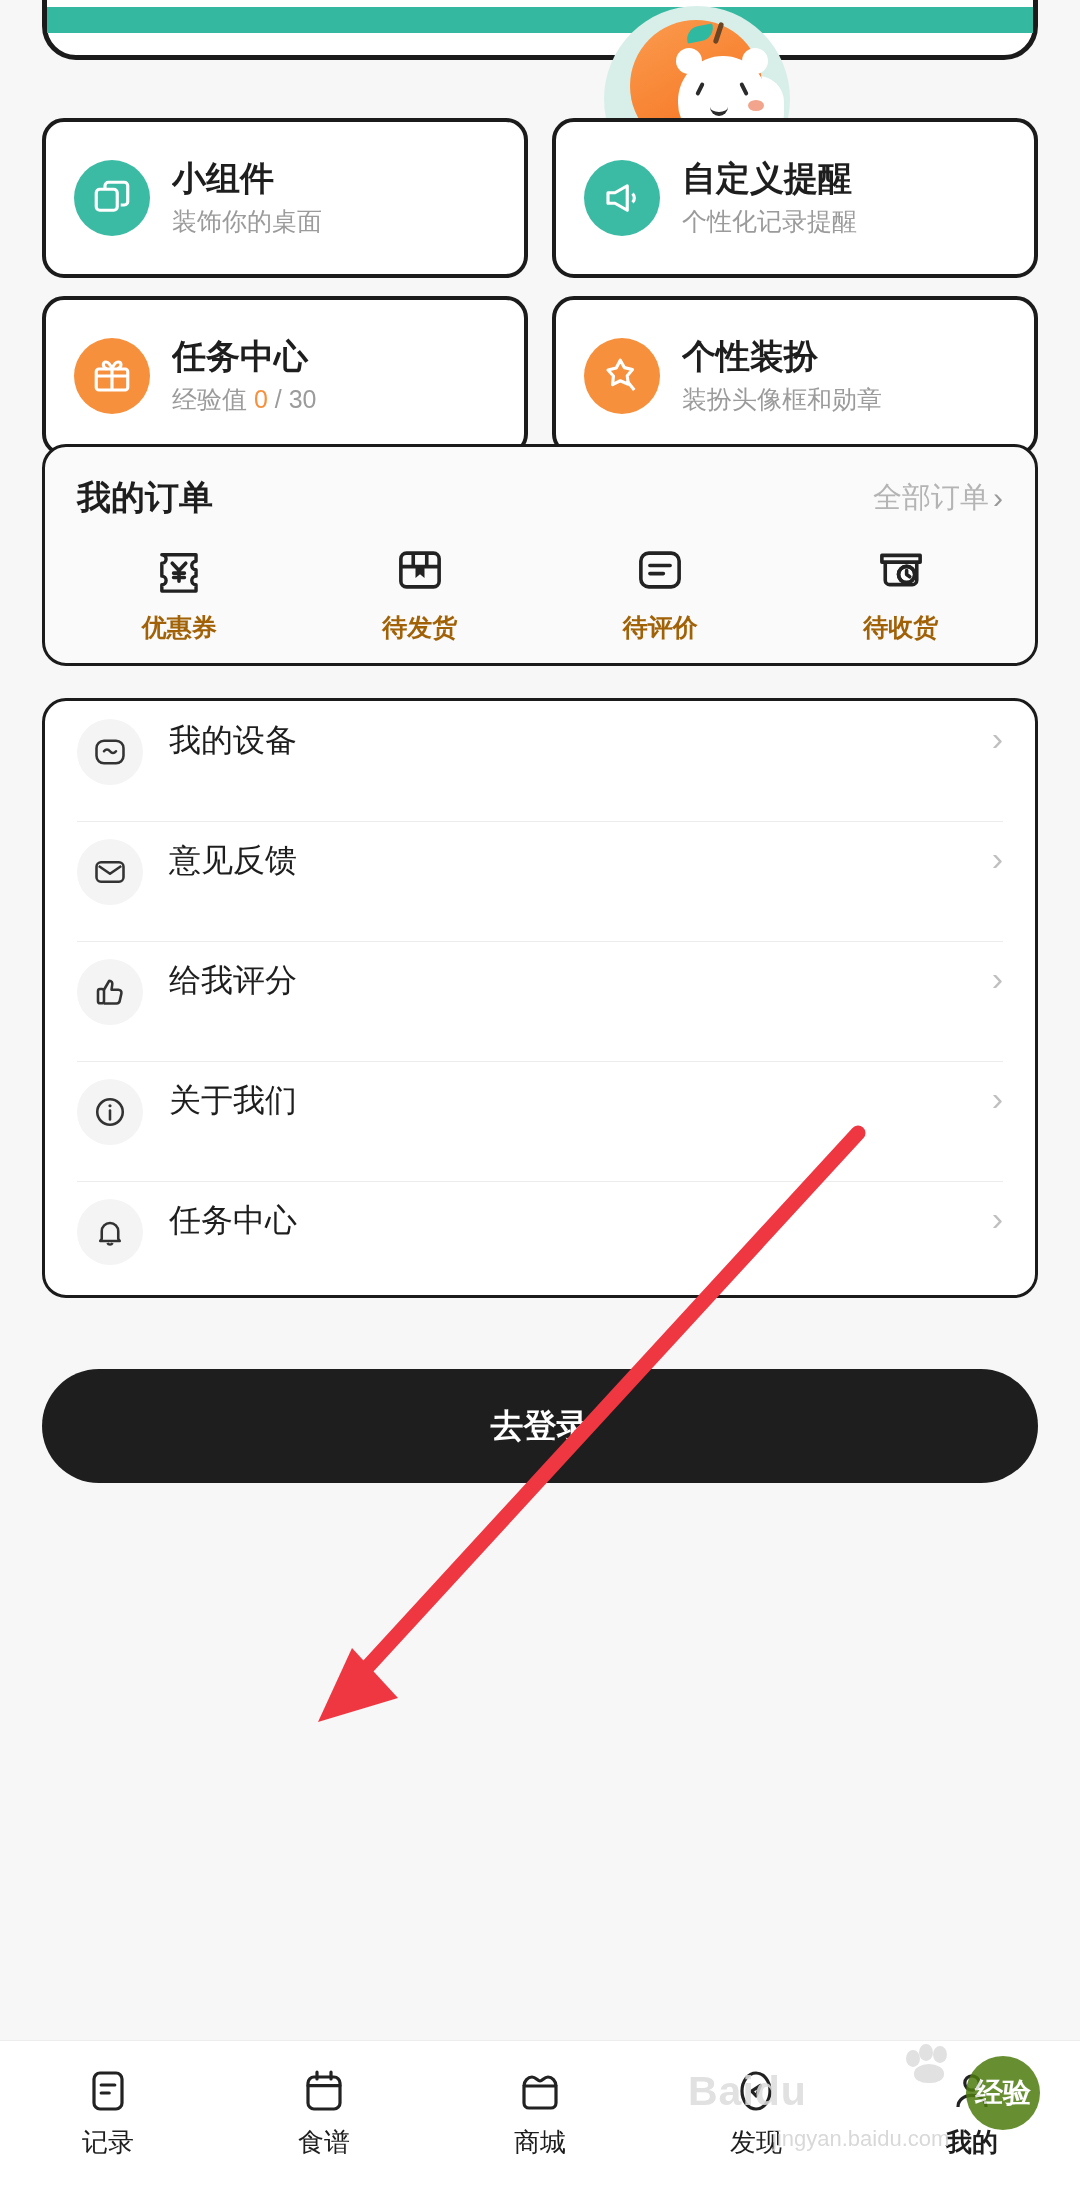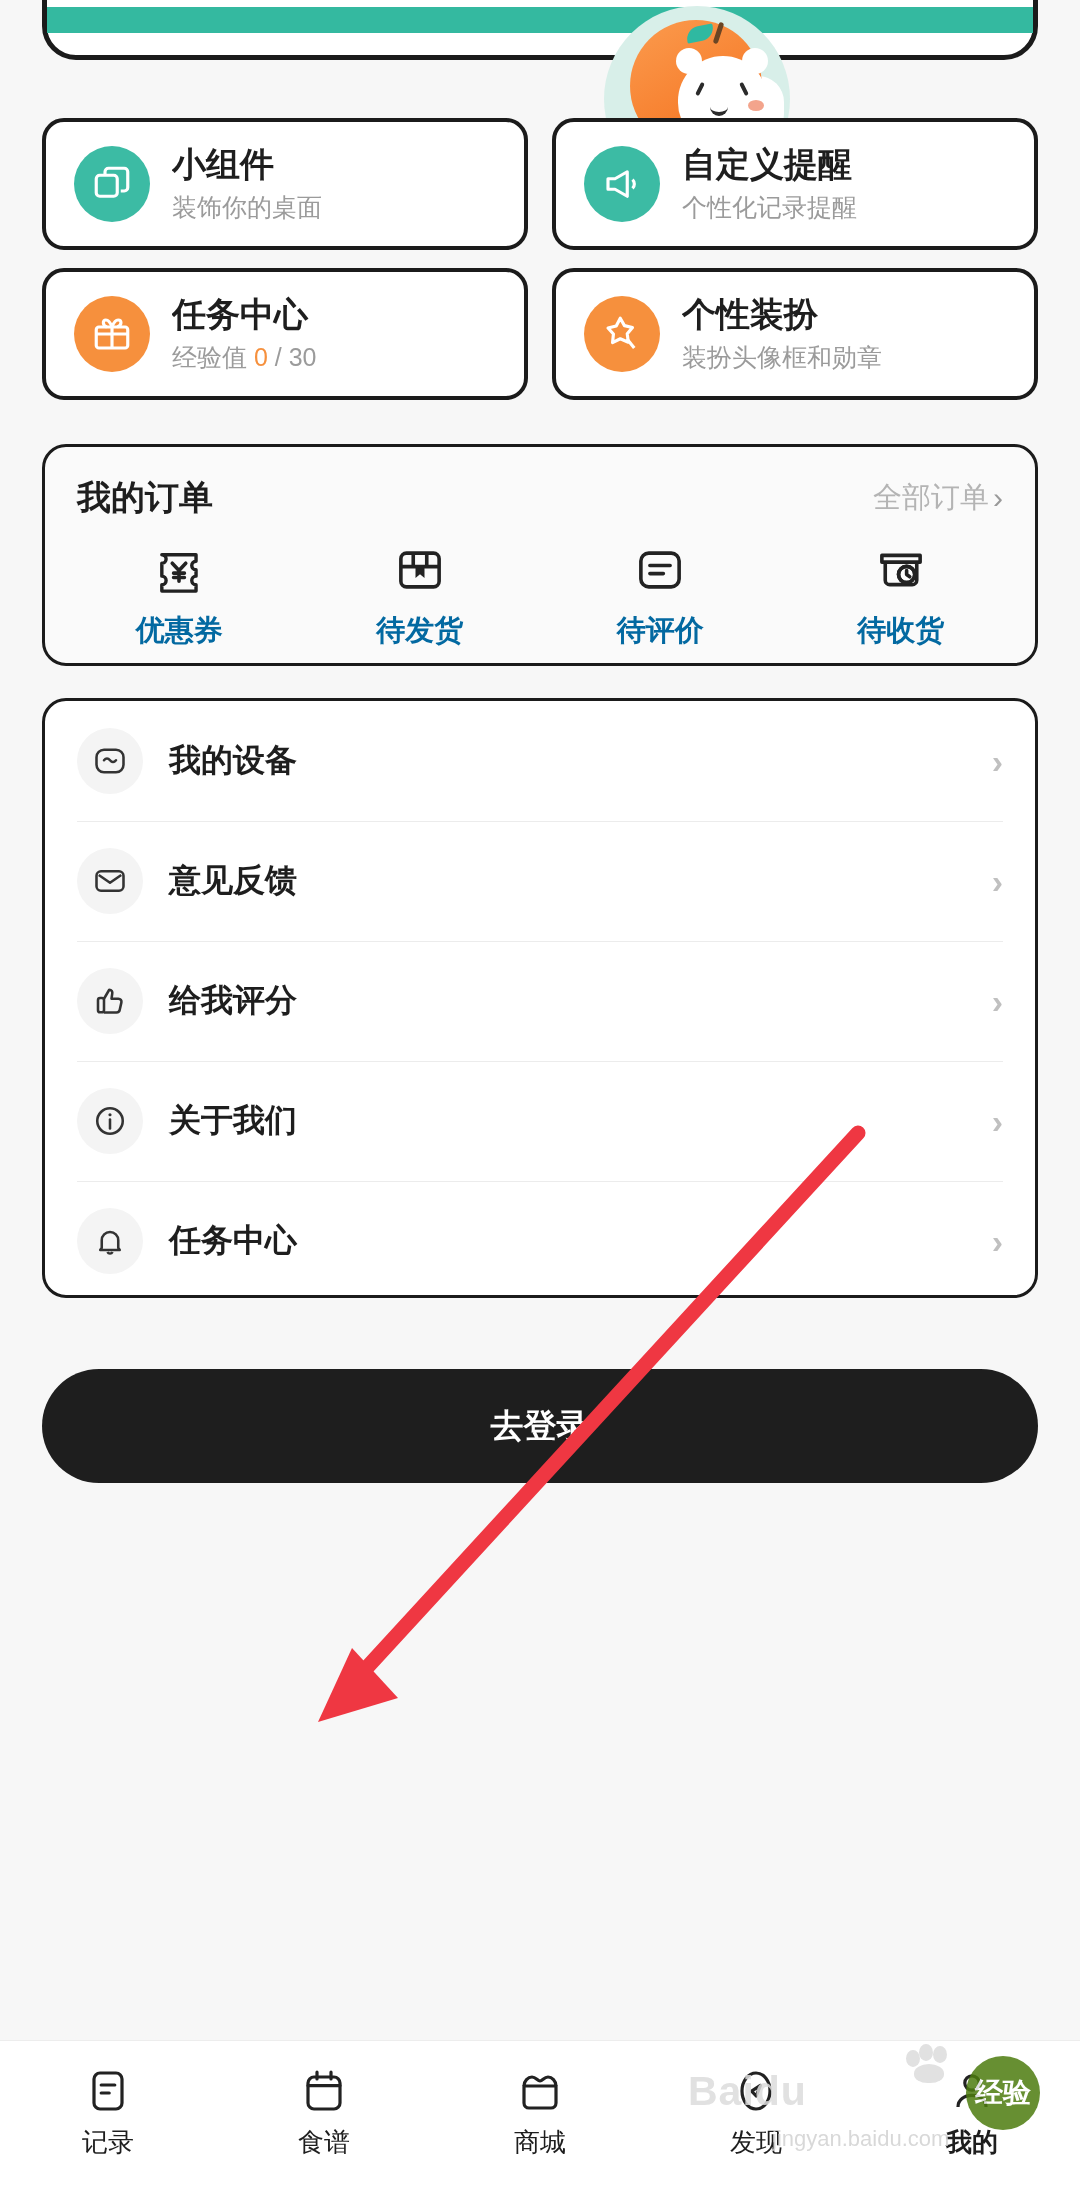--- a/index.html
+++ b/index.html
@@ -73,21 +73,21 @@
     color:#3a2b05; font-size: 29px; font-weight: 700; letter-spacing: 1px;
     padding: 0 16px;
   }
 
   
   .feature-grid {
     position: absolute; left: 42px; top: 118px; width: 996px;
     display: grid; grid-template-columns: 1fr 1fr; gap: 18px 24px;
   }
   .fcard {
-    height: 132px; background: #ffffff; border: 4px solid #1b1b1b;
+    height: 160px; background: #ffffff; border: 4px solid #1b1b1b;
     border-radius: 22px; display: flex; align-items: center; padding-left: 28px;
   }
   .fcard-ico {
     width: 76px; height: 76px; border-radius: 50%;
     display: flex; align-items: center; justify-content: center; flex: 0 0 auto;
   }
   .fcard-ico svg { width: 42px; height: 42px; }
   .fcard-txt { margin-left: 22px; overflow: hidden; }
   .fcard-title { font-size: 34px; font-weight: 700; color: #1e1e1e; line-height: 1.18; white-space: nowrap; }
   .fcard-sub { font-size: 25px; color: #9b9b9b; margin-top: 6px; white-space: nowrap; }
@@ -101,29 +101,29 @@
   .orders-head {
     display: flex; align-items: center; justify-content: space-between;
     padding: 28px 32px 0 32px;
   }
   .orders-title { font-size: 34px; font-weight: 700; color: #1e1e1e; }
   .orders-all { display: flex; align-items: center; font-size: 29px; color: #b4b4b4; }
   .orders-all .chev { margin-left: 4px; font-size: 30px; color: #9a9a9a; }
   .orders-row { display: flex; margin-top: 22px; padding: 0 14px; }
   .ocell { flex: 1; display: flex; flex-direction: column; align-items: center; }
   .ocell svg { width: 54px; height: 54px; }
-  .ocell-label { margin-top: 14px; font-size: 29px; font-weight: 700; color: #0369a1; }
+  .ocell-label { margin-top: 14px; font-size: 25px; font-weight: 700; color: #a16207; }
 
   
   .settings {
     position: absolute; left: 42px; top: 698px; width: 996px; height: 600px;
     background: #ffffff; border: 3px solid #1b1b1b; border-radius: 24px;
     overflow: hidden;
   }
-  .srow { height: 120px; display: flex; align-items: center; padding: 4px 32px; position: relative; font-weight: bold; }
+  .srow { height: 120px; display: flex; align-items: flex-start; padding: 18px 32px; position: relative; }
   .srow + .srow:before {
     content:""; position:absolute; left: 32px; right: 32px; top: 0; height: 1px; background:#ececec;
   }
   .srow-ico {
     width: 66px; height: 66px; border-radius: 50%; background: #f4f4f4;
     display: flex; align-items: center; justify-content: center; flex: 0 0 auto;
   }
   .srow-ico svg { width: 36px; height: 36px; }
   .srow-label { margin-left: 26px; font-size: 32px; color: #1e1e1e; }
   .srow-chev { margin-left: auto; color: #c0c0c0; font-size: 34px; }

